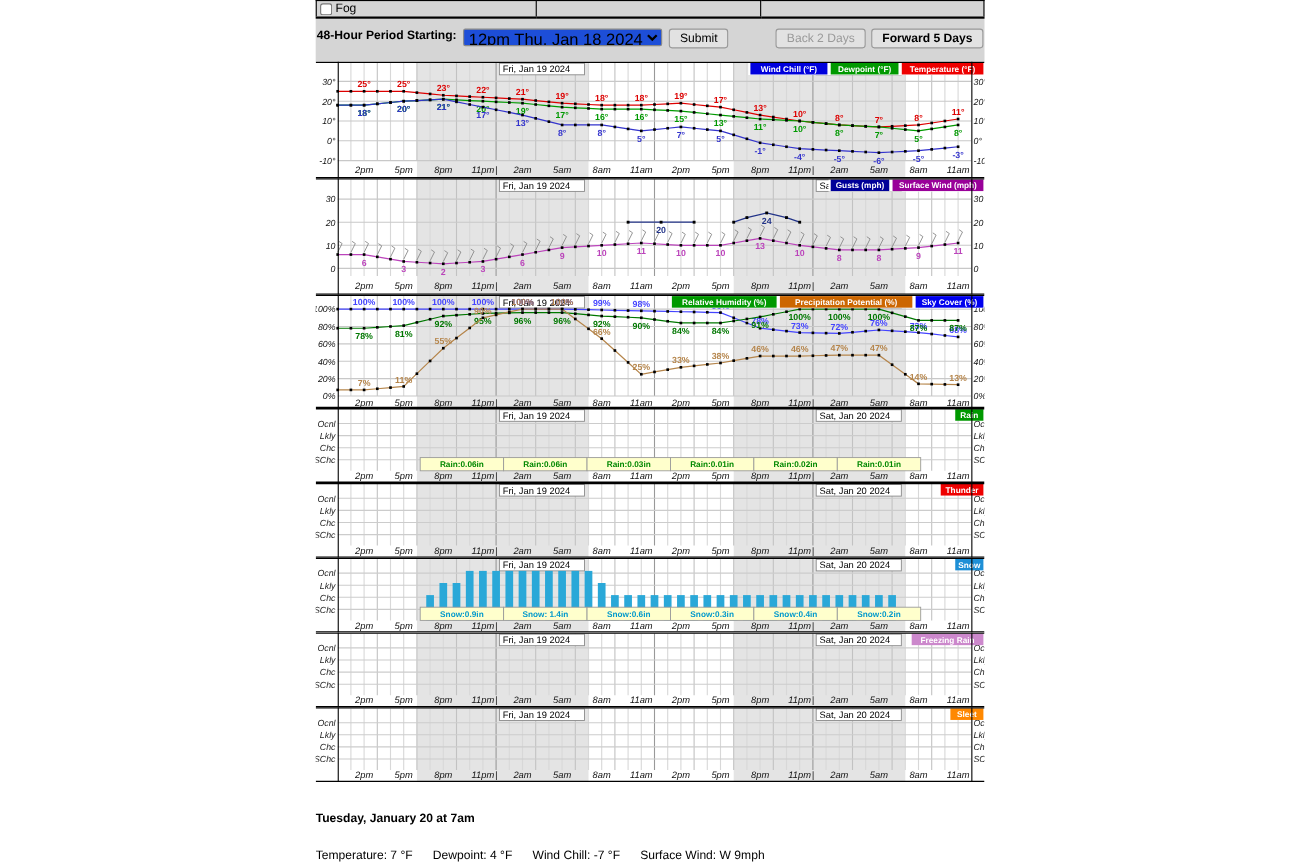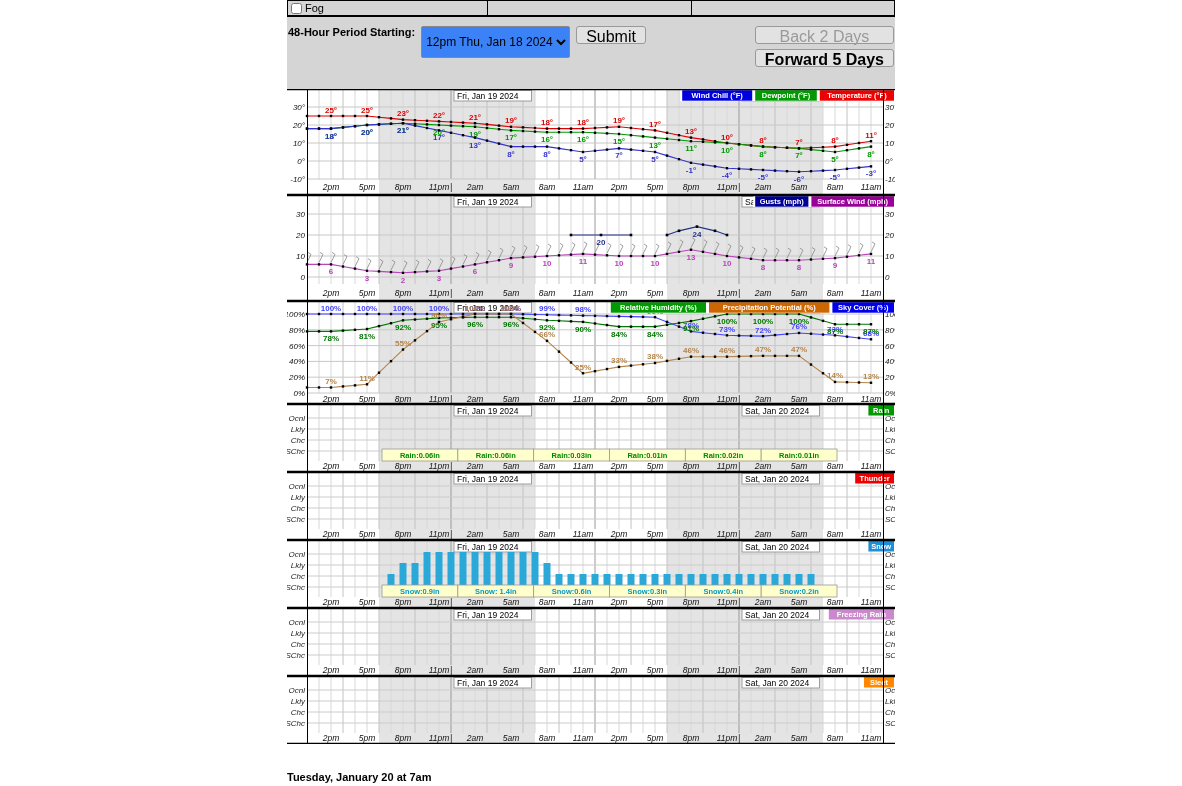--- a/index.html
+++ b/index.html
@@ -1,28 +1,28 @@
 <!DOCTYPE html>
 <html><head>
 <meta charset="utf-8">
 <style>
   html,body{margin:0;padding:0;background:#fff;font-family:"Liberation Sans",sans-serif;}
   .page{width:608px;margin:0 auto;padding-top:0;}
-  .top-area{background:#d5d5d5;padding-bottom:20px;}
+  .top-area{background:#d5d5d5;padding-bottom:10px;}
   table.fog-table{width:100%;border-collapse:collapse;}
   table.fog-table td{border:1px solid #000;border-bottom:2px solid #000;height:14px;font-size:11px;padding:0 3px;vertical-align:middle;}
   table.fog-table td:first-child{width:33%;}
   .fog-label{display:flex;align-items:center;gap:3px;}
   .fog-label input{width:11px;height:11px;margin:0;}
   .controls{display:flex;gap:6px;padding:9px 1px 2px 1px;font-size:11px;}
   .period-label{font-weight:bold;white-space:nowrap;}
-  select.period{font-size:12px;height:32px;background:#3b82f6;border:1px solid #888;border-radius:2px;}
-  button{font-size:16px;font-family:"Liberation Sans",sans-serif;background:#e2e2e2;border:1px solid #999;border-radius:3px;padding:1px 9px;height:18px;}
+  select.period{font-size:15px;height:16px;background:#1d4ed8;border:1px solid #888;border-radius:2px;}
+  button{font-size:11px;font-family:"Liberation Sans",sans-serif;background:#e2e2e2;border:1px solid #999;border-radius:3px;padding:1px 9px;height:18px;}
   button:disabled{color:#9a9a9a;}
-  .nav-buttons{margin-left:auto;display:flex;gap:5px;flex-direction:column;}
+  .nav-buttons{margin-left:auto;display:flex;gap:5px;}
   .nav-buttons .fwd{font-weight:bold;}
   #charts svg{display:block;}
   .summary{font-size:11px;line-height:1.03;padding-top:5px;white-space:pre-wrap;color:#000;}
   .summary .s-title{font-weight:bold;}
   
   .tick{font:italic 8px "Liberation Sans",sans-serif;fill:#111;}
   .time{font:italic 8.5px "Liberation Sans",sans-serif;fill:#111;}
   .rowlab{font:italic 8px "Liberation Sans",sans-serif;fill:#222;}
   .vlab{font:bold 8px "Liberation Sans",sans-serif;}
   .dlab{font:8.5px "Liberation Sans",sans-serif;fill:#000;}
@@ -1442,17 +1442,18 @@
         <text x="452" y="64.5" text-anchor="middle" class="time">|</text>
         <line x1="0" y1="0.5" x2="608" y2="0.5" stroke="#000" stroke-width="1.4"></line>
         <line x1="0" y1="67.5" x2="608" y2="67.5" stroke="#000" stroke-width="1.4"></line>
         <line x1="20.5" y1="0" x2="20.5" y2="68" stroke="#000"></line>
         <line x1="596.5" y1="0" x2="596.5" y2="68" stroke="#000"></line>
       </svg>
     </div>
 
   <div class="summary">
     <div class="s-title">Tuesday, January 20 at 7am</div>
+    <div>Temperature: 7 °F      Dewpoint: 4 °F      Wind Chill: -7 °F      Surface Wind: W 9mph</div>
     
     
   </div>
 
 </div>
 
 </body></html>

